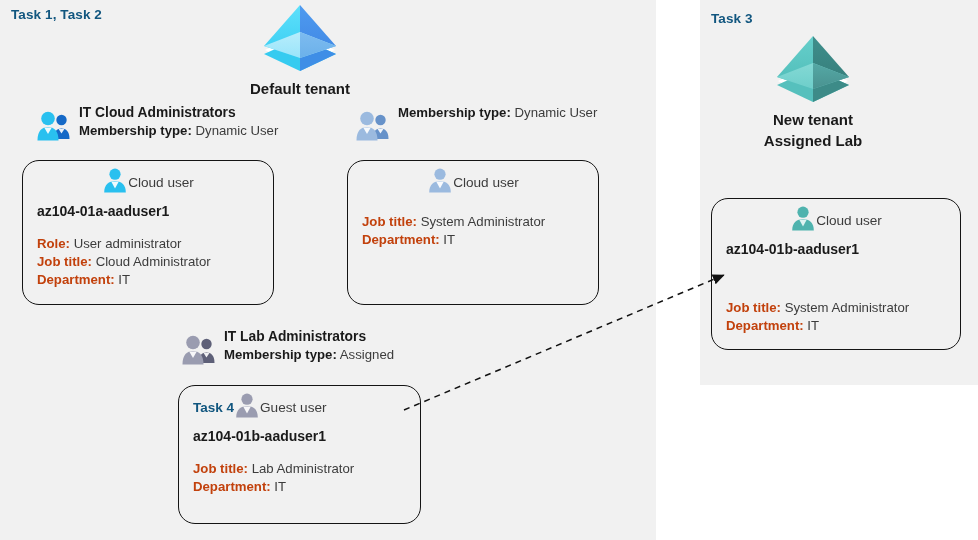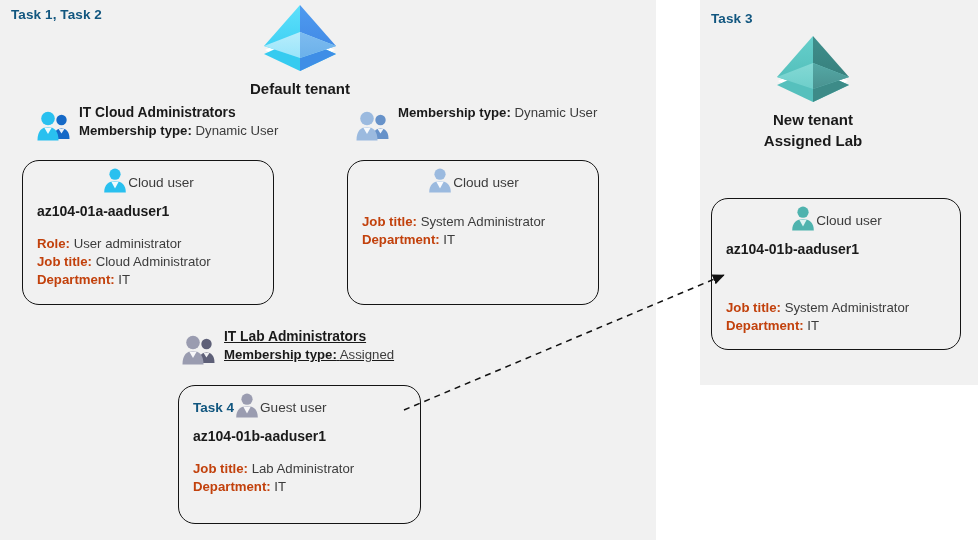--- a/index.html
+++ b/index.html
@@ -61,21 +61,21 @@
   .tenant-icon { display: block; margin: 0 auto; }
 
   
   .group-head {
     position: absolute;
     display: flex;
     align-items: flex-start;
   }
   #group-cloud-admins  { left: 36px;  top: 104px; }
   #group-sys-admins    { left: 355px; top: 104px; }
-  #group-lab-admins    { left: 181px; top: 328px; text-decoration: underline; }
+  #group-lab-admins    { left: 181px; top: 328px; }
   .group-icon { flex: 0 0 auto; margin-top: 5px; margin-right: 7px; }
   .group-text { line-height: 1.30; }
   .group-title {
     font-size: 13.8px;
     font-weight: bold;
     color: #1a1a1a;
     white-space: nowrap;
   }
   .group-meta {
     font-size: 13.2px;

